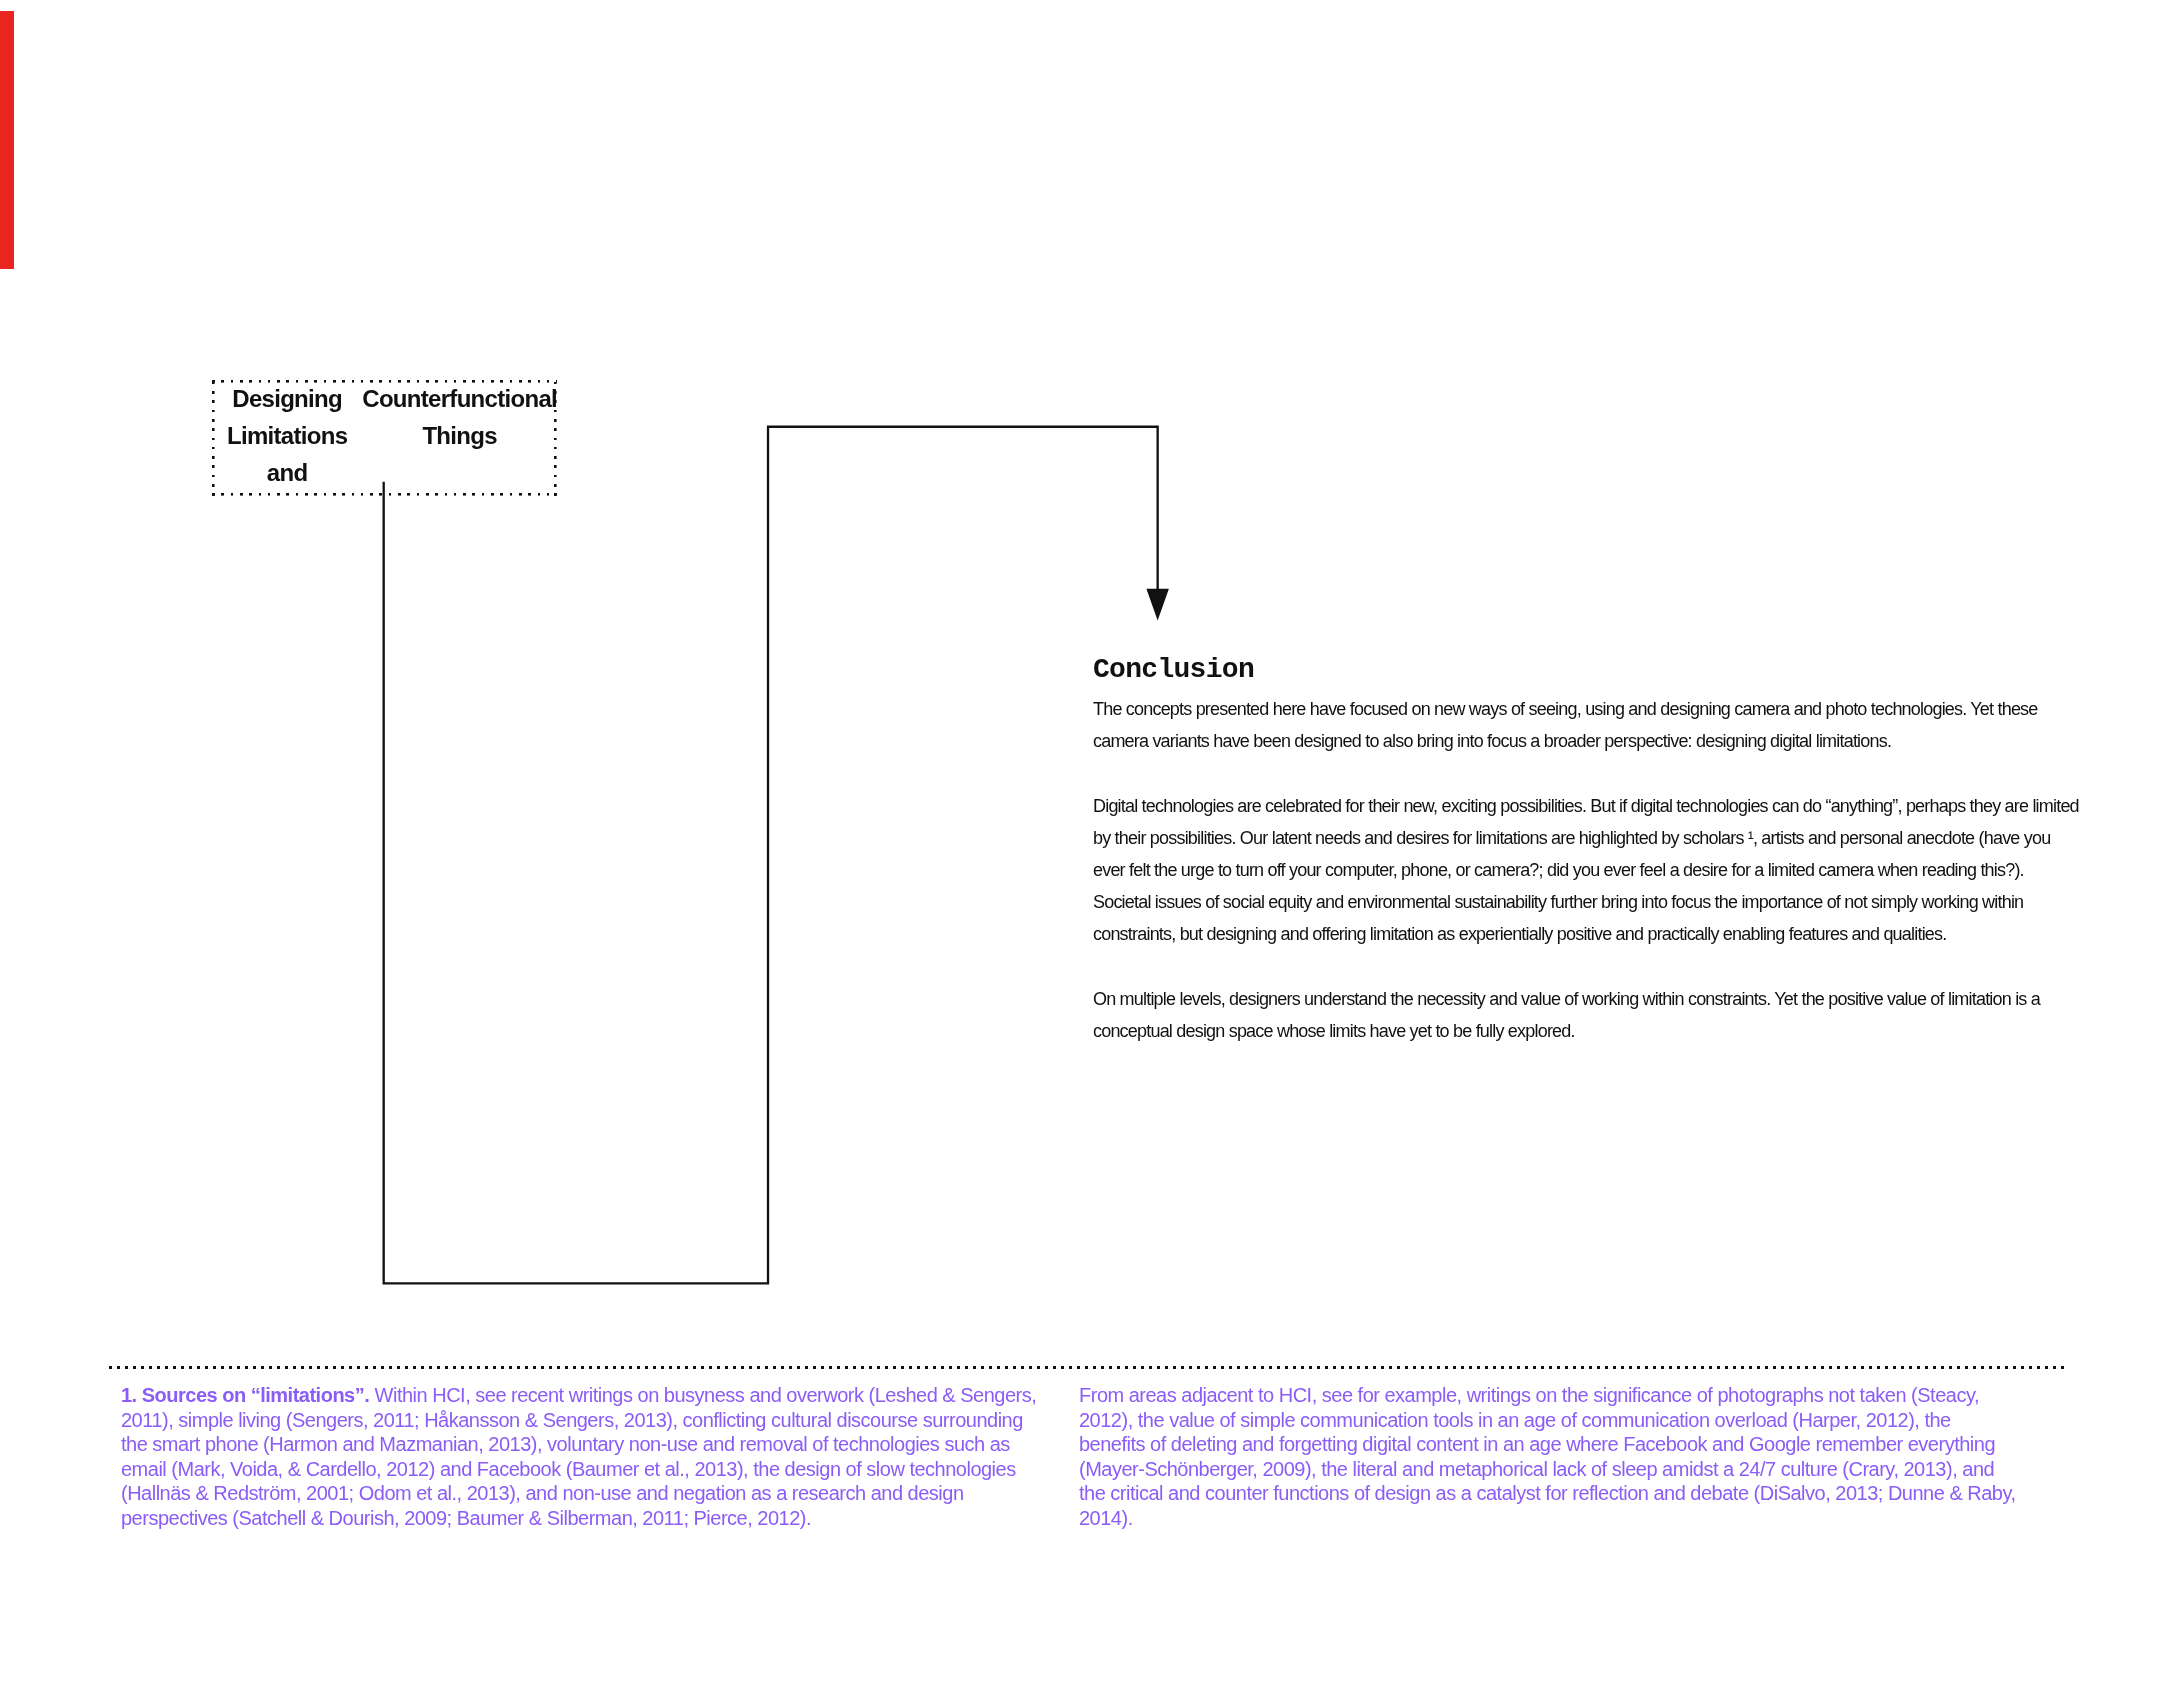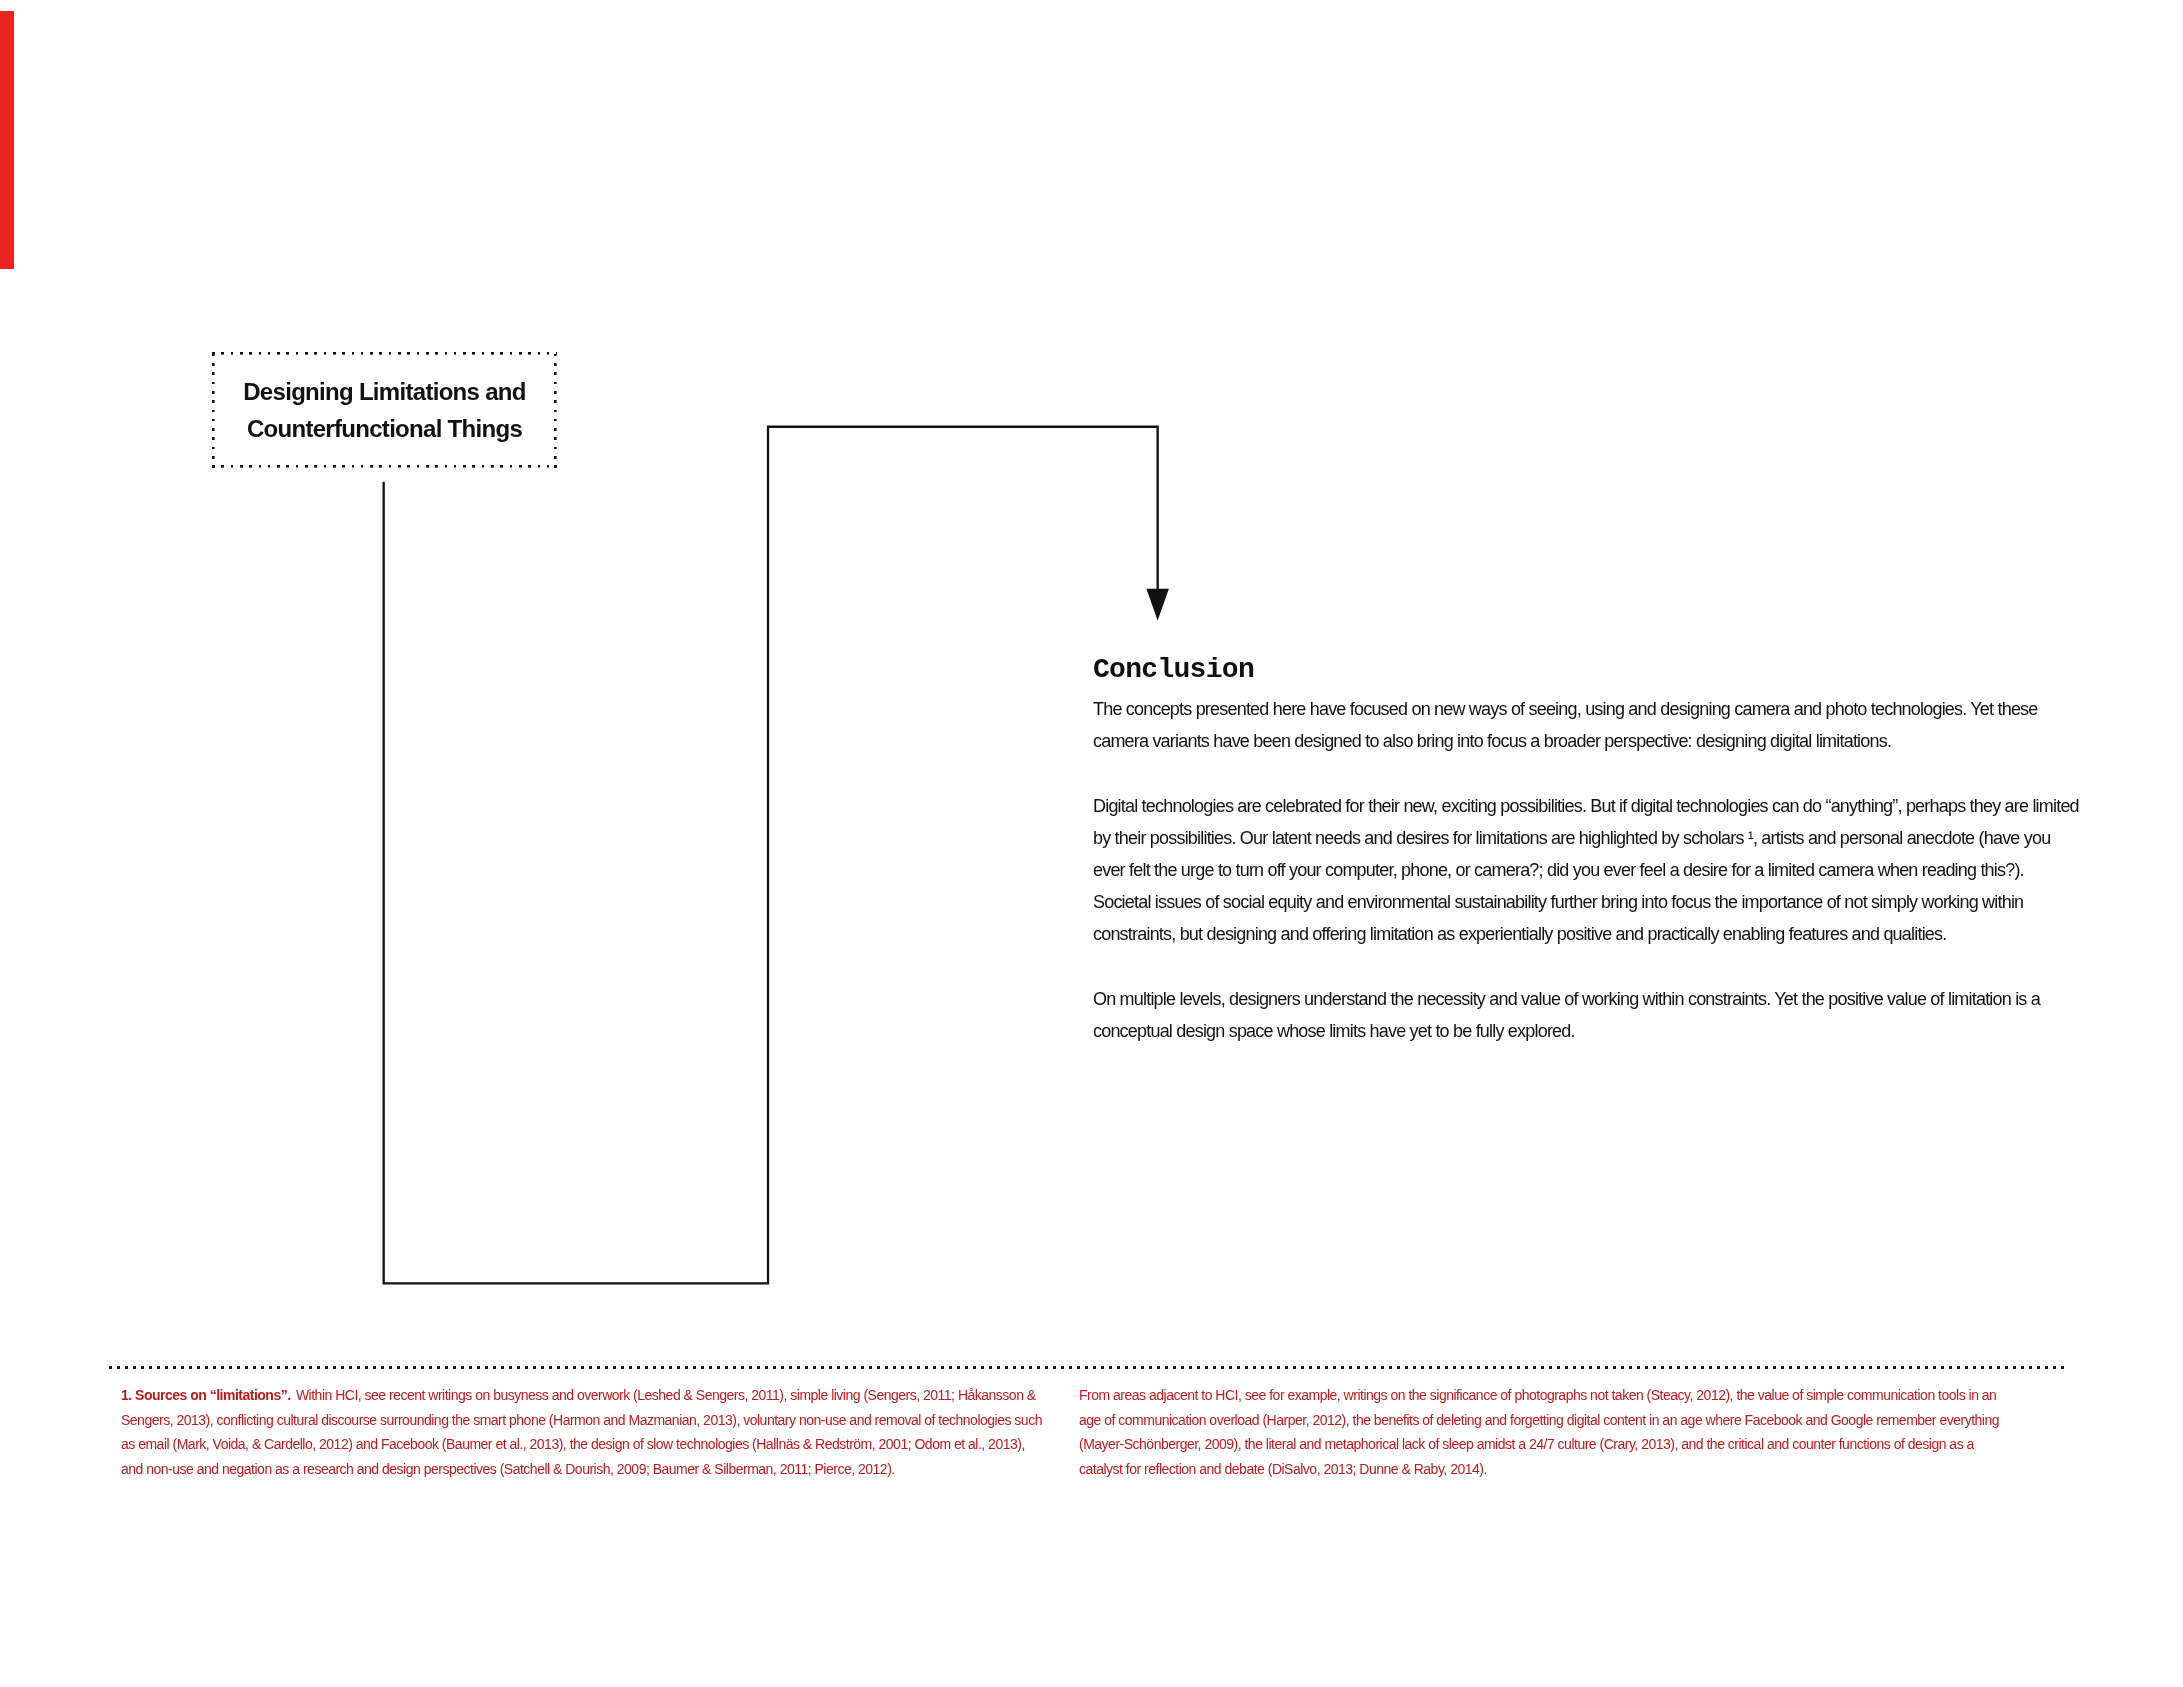--- a/index.html
+++ b/index.html
@@ -17,33 +17,33 @@
   .red-bar {
     position: absolute;
     left: 0; top: 11.2px;
     width: 14px; height: 258px;
     background: #e8251f;
   }
 
   
   .title-box {
     position: absolute;
-    left: 212px; top: 352px;
+    left: 212px; top: 380px;
     width: 345px; height: 116px;
     box-sizing: border-box;
     background-image:
       repeating-linear-gradient(90deg, #111 0 2.6px, transparent 2.6px 9.3px),
       repeating-linear-gradient(90deg, #111 0 2.6px, transparent 2.6px 9.3px),
       repeating-linear-gradient(0deg,  #111 0 2.6px, transparent 2.6px 9.3px),
       repeating-linear-gradient(0deg,  #111 0 2.6px, transparent 2.6px 9.3px);
     background-size: 100% 2.6px, 100% 2.6px, 2.6px 100%, 2.6px 100%;
     background-position: 0 0, 0 100%, 0 0, 100% 0;
     background-repeat: no-repeat;
     display: flex;
-    flex-direction: column;
+    flex-direction: row;
     justify-content: center;
     text-align: center;
     font-weight: 700;
     font-size: 24px;
     letter-spacing: -0.7px;
     line-height: 37px;
   }
 
   .connector { position: absolute; left: 0; top: 0; }
 
@@ -74,24 +74,24 @@
     position: absolute;
     left: 109px; top: 1366px;
     width: 1955px; height: 2.6px;
     background-image: repeating-linear-gradient(90deg, #111 0 2.6px, transparent 2.6px 8px);
   }
 
   
   .footnote {
     position: absolute;
     top: 1383px;
-    font-size: 14px;
+    font-size: 20px;
     line-height: 24.5px;
     letter-spacing: -0.5px;
-    color: #b91c1c;
+    color: #8b5cf6;
   }
   .footnote b { font-weight: 700; margin-right: 5.3px; }
   .footnote-left  { left: 121px;  width: 926px; }
   .footnote-right { left: 1079px; width: 939px; }
 </style>
 </head>
 <body>
 
 <div class="page">
 

